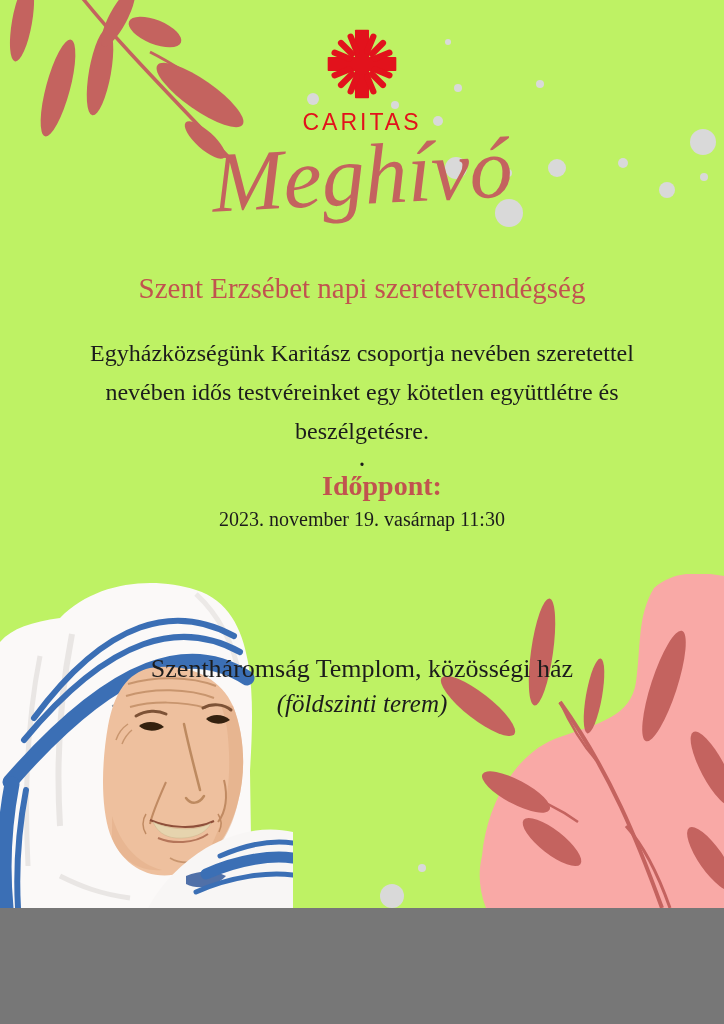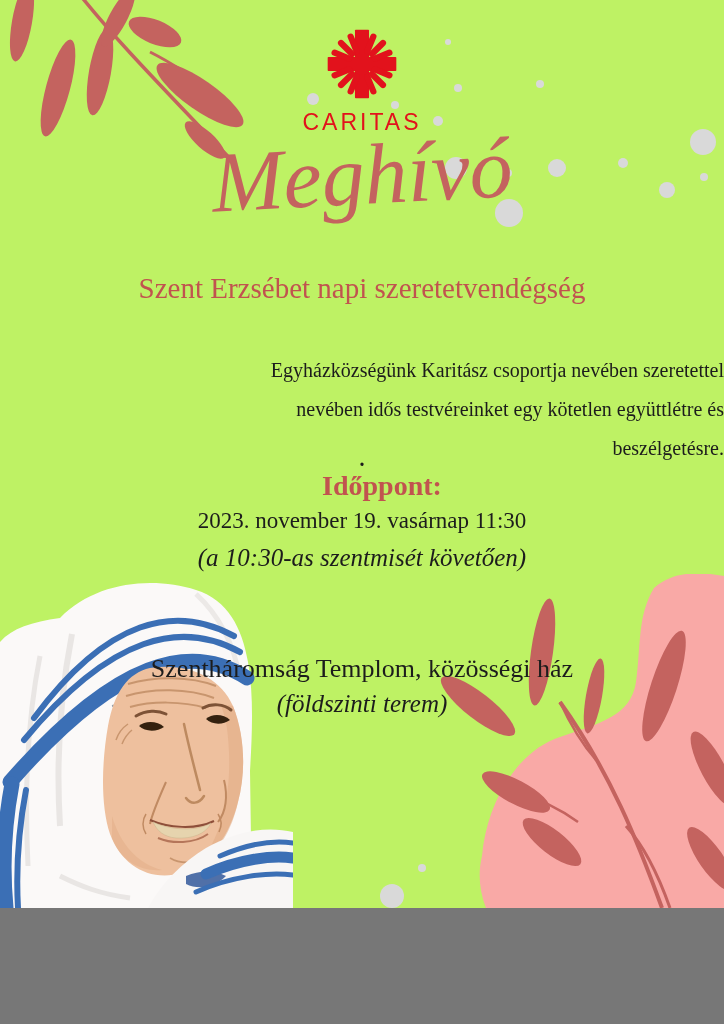--- a/index.html
+++ b/index.html
@@ -19,24 +19,24 @@
   .logo-cross{width:78px; height:80px; display:inline-block;}
   .logo-cross .red{fill:var(--logo-red);}
   .brand{margin-top:1px; font-family:"Liberation Sans", sans-serif; font-size:23px;
          letter-spacing:3px; color:var(--logo-red); font-weight:400;}
   
   .script-title{top:128px; font-size:86px; line-height:1.1; color:var(--rose);
     font-family:cursive, serif; font-style:italic; font-weight:400; transform:rotate(-3deg);}
   
   .headline{top:272px; font-size:29px; font-weight:400; color:var(--accent-red);}
   
-  .intro{top:351px; font-size:20px; line-height:39px; color:var(--text);text-align:right;}
+  .intro{top:334px; font-size:24px; line-height:39px; color:var(--text);}
   .sep-dot{top:448px; font-size:20px; font-weight:700;}
   .sec-label{font-size:28px; font-weight:700; color:var(--accent-red);}
-  .time-label{top:470px;padding-left:40px;} .time-date{top:508px; font-size:23px;}
+  .time-label{top:470px;padding-left:40px;} .time-date{top:508px; font-size:20px;}
   .time-note{top:544px; font-size:25px; font-style:italic;}
   .loc-label{top:616px;} .loc-venue{top:654px; font-size:26px;}
   .loc-note{top:690px; font-size:25px; font-style:italic;}
   
   .deco{pointer-events:none;}
   .leaves-tl{left:0; top:0; width:260px; height:178px;}
   .rose-fill{fill:var(--rose);} .rose-stroke{stroke:var(--rose); fill:none;}
   .dots-layer{left:0; top:0; width:724px; height:1024px;}
   .dots-layer circle{fill:var(--dot-gray);}
   .br-deco{right:0; bottom:0; width:294px; height:334px;}
@@ -203,18 +203,17 @@
   <div class="abs centered intro">
     <div>Egyházközségünk Karitász csoportja nevében szeretettel</div>
     <div>nevében idős testvéreinket egy kötetlen együttlétre és</div>
     <div>beszélgetésre.</div>
   </div>
 
   <div class="abs centered sep-dot">.</div>
 
   <div class="abs centered sec-label time-label">Időppont:</div>
   <div class="abs centered time-date">2023. november 19. vasárnap 11:30</div>
-  <div class="abs centered time-note">(a 10:30-as szentmisét követően)</div>
 
   <div class="abs centered loc-venue">Szentháromság Templom, közösségi ház</div>
   <div class="abs centered loc-note">(földszinti terem)</div>
 
 </div>
 
 </body></html>

